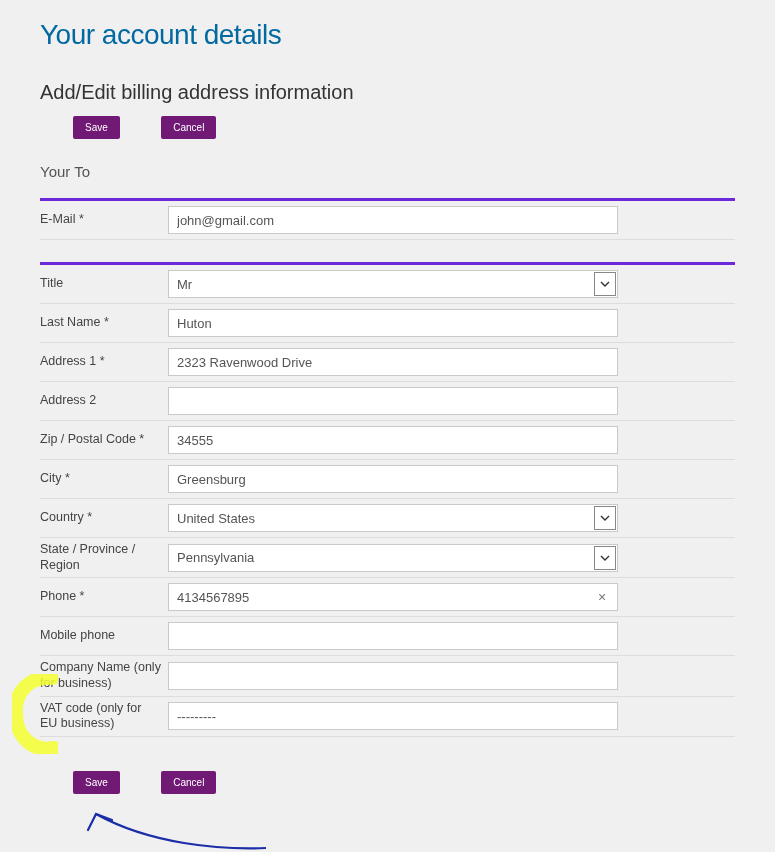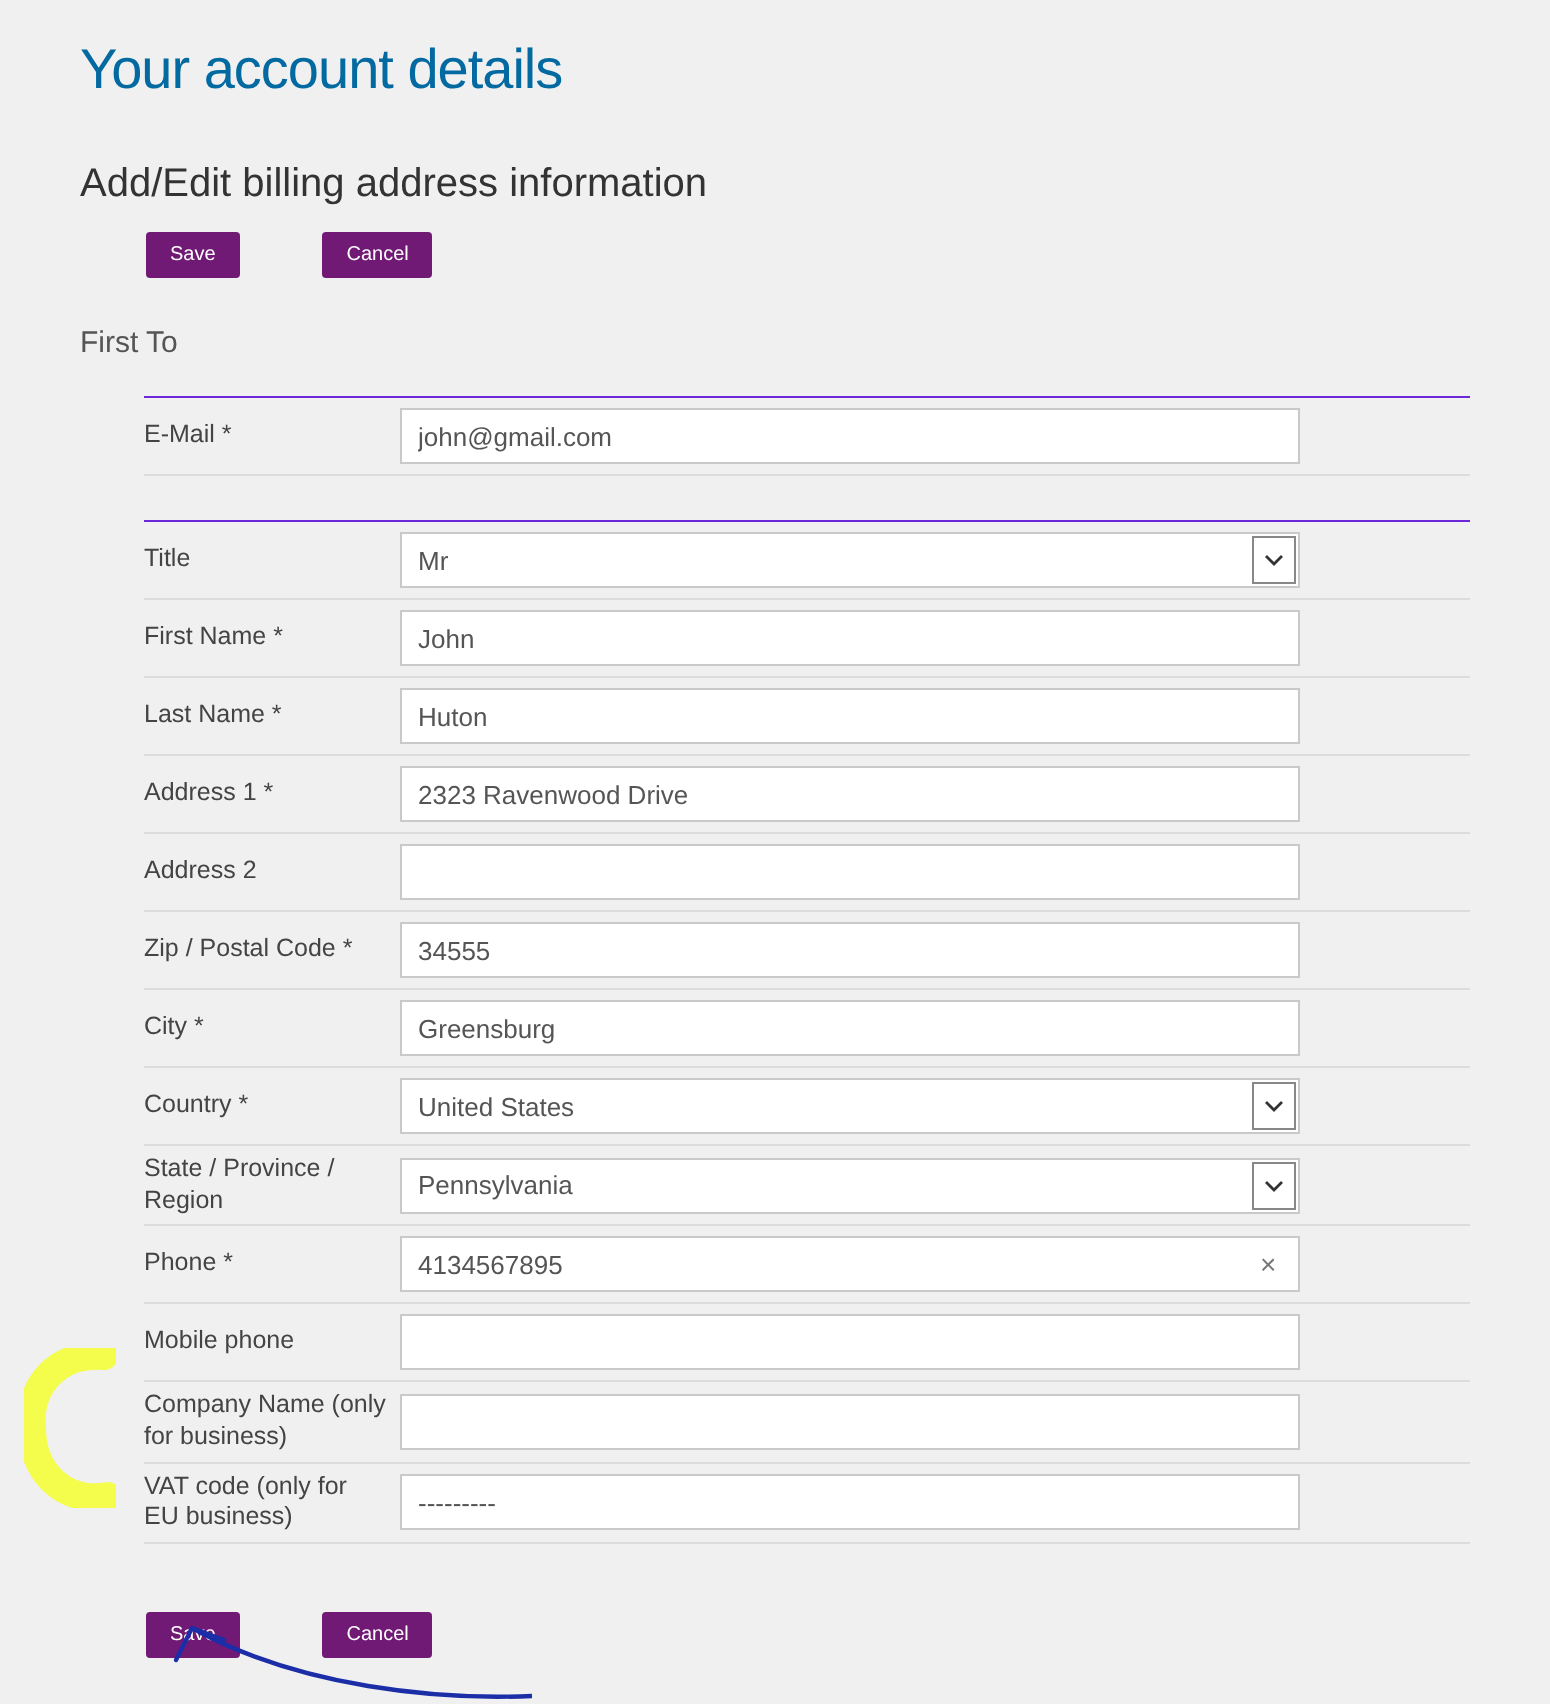--- a/index.html
+++ b/index.html
@@ -40,22 +40,21 @@
     cursor: pointer;
     margin-right: 4px;
     margin-left: 33px;
   }
   .subhead {
     font-size: 15px;
     color: #555;
     margin: 8px 0 18px 0;
   }
   .form-block {
-    border-top: 1px solid #6d28d9;
-    margin-left: 32px;
+    border-top: 3px solid #6d28d9;
   }
   .row {
     display: flex;
     align-items: center;
     border-bottom: 1px solid #dcdcdc;
     min-height: 39px;
     padding: 4px 0;
   }
   .row.spacer-after { margin-bottom: 22px; border-bottom: 1px solid #dcdcdc; }
   .label {
@@ -143,21 +142,21 @@
 <div class="page">
   <h1 class="page-title">Your account details</h1>
 
   <h2 class="section-title">Add/Edit billing address information</h2>
 
   <div class="btn-row">
     <button class="btn">Save</button>
     <button class="btn">Cancel</button>
   </div>
 
-  <div class="subhead">First To</div>
+  <div class="subhead">Your To</div>
 
   <div class="form-block">
     <div class="row spacer-after">
       <div class="label">E-Mail *</div>
       <div class="control">
         <input type="email" value="john@gmail.com" style="">
       </div>
     </div>
   </div>
 
@@ -172,26 +171,20 @@
           </select>
           <span class="chev">
             <svg viewBox="0 0 10 10">
                 <path d="M1 3 L5 7 L9 3" fill="none" stroke="#333" stroke-width="1.4"></path>
               </svg>
           </span>
         </div>
       </div>
     </div>
 
-    <div class="row">
-      <div class="label">First Name *</div>
-      <div class="control">
-        <input type="text" value="John" style="">
-      </div>
-    </div>
 
     <div class="row">
       <div class="label">Last Name *</div>
       <div class="control">
         <input type="text" value="Huton" style="">
       </div>
     </div>
 
     <div class="row">
       <div class="label">Address 1 *</div>

